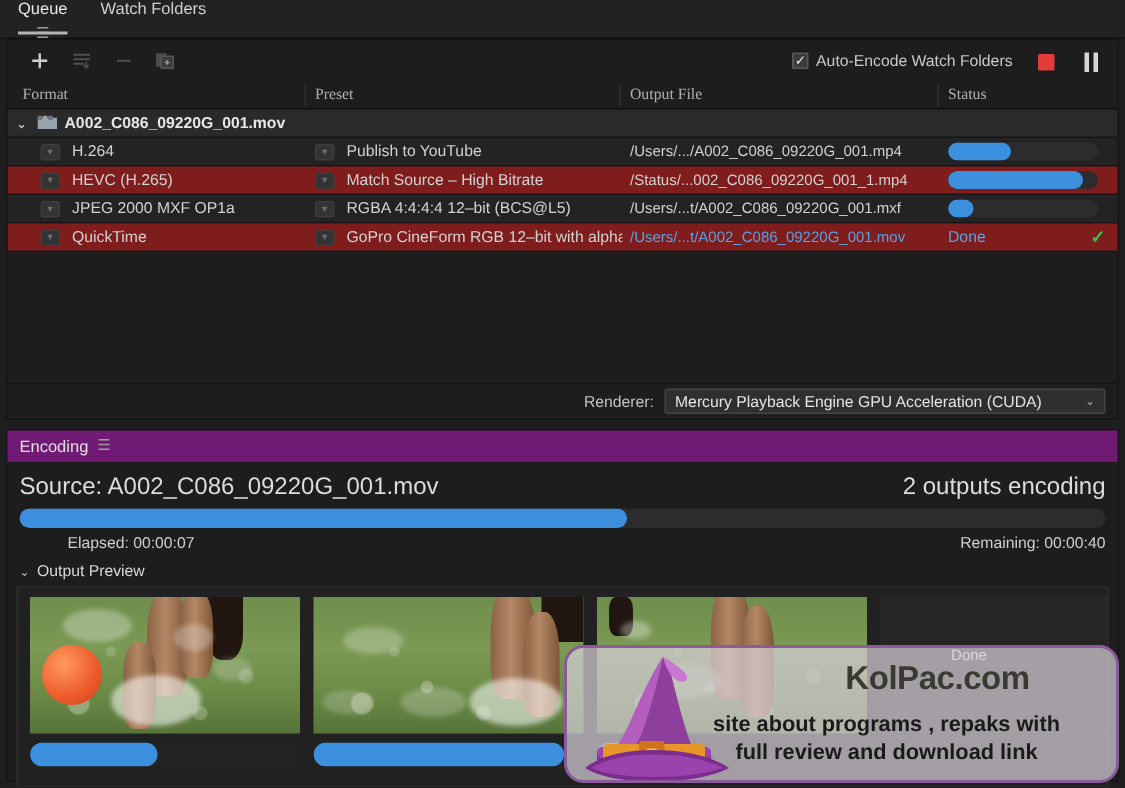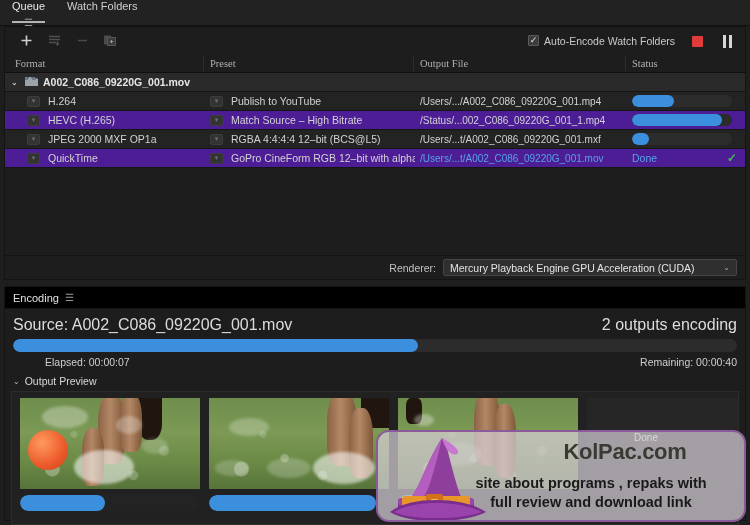--- a/index.html
+++ b/index.html
@@ -105,21 +105,21 @@
   }
   .twisty { color: #bdbdbd; font-size: 8px; width: 9px; }
   .film-icon { width: 13px; height: 10px; }
 
   .q-row {
     height: 19px; display: flex; align-items: center;
     border-bottom: 1px solid #161616;
     font-size: 10.5px; color: #d2d2d2;
     background: #232323;
   }
-  .q-row.alt { background: #4c1d95; text-align: right; }
+  .q-row.alt { background: #7f1d1d; text-align: right; }
 
   .cell { height: 19px; display: flex; align-items: center; overflow: hidden; white-space: nowrap; }
   .cell.fmt { width: 200px; padding-left: 22px; gap: 8px; }
   .cell.pre { width: 210px; padding-left: 5px; gap: 8px; }
   .cell.out { width: 212px; padding-left: 5px; font-size: 10px; }
   .cell.sta { flex: 1; padding-left: 5px; position: relative; }
 
   .mini-dd {
     width: 13px; height: 11px; background: #333333;
     border: 1px solid #3d3d3d; border-radius: 2px;
@@ -152,21 +152,21 @@
   .renderer-select .chev { position: absolute; right: 6px; color: #aaaaaa; font-size: 8px; }
 
   
   .enc-panel {
     position: absolute; top: 286px; left: 4px; right: 4px; bottom: 4px;
     background: #1d1d1d; border: 1px solid #141414;
   }
   .enc-tabbar {
     height: 22px; display: flex; align-items: center;
     padding-left: 8px; gap: 6px;
-    background: #000000; border-bottom: 1px solid #141414;
+    background: #701a75; border-bottom: 1px solid #141414;
     font-size: 11px; color: #e0e0e0;
   }
   .enc-tab { display: flex; align-items: center; gap: 6px; }
 
   .enc-src-row {
     display: flex; align-items: flex-end; justify-content: space-between;
     padding: 7px 8px 3px 8px; font-size: 16px; color: #dcdcdc;
   }
   .enc-bar-track {
     margin: 2px 8px 0 8px; height: 13px; background: #2c2c2c;

